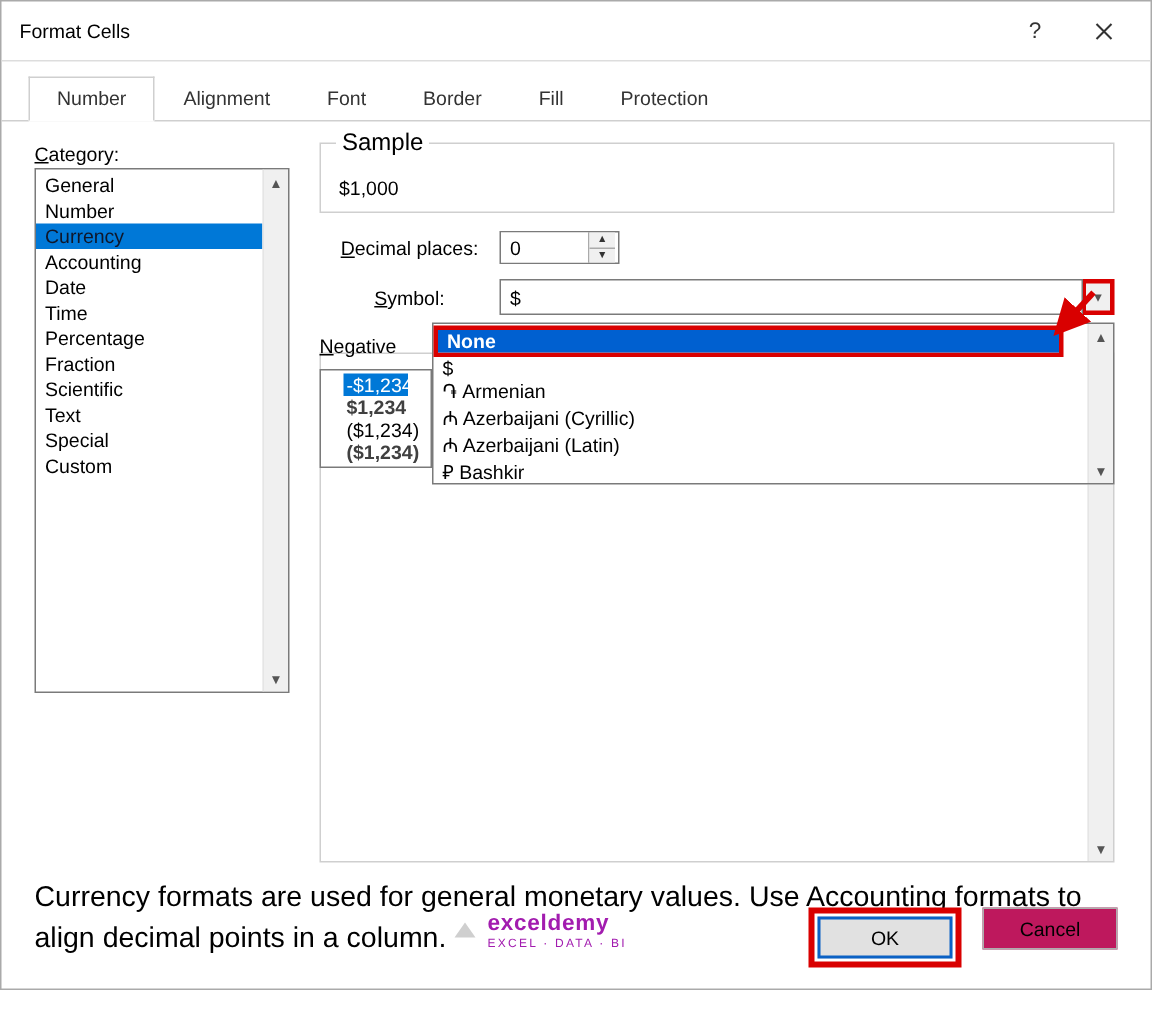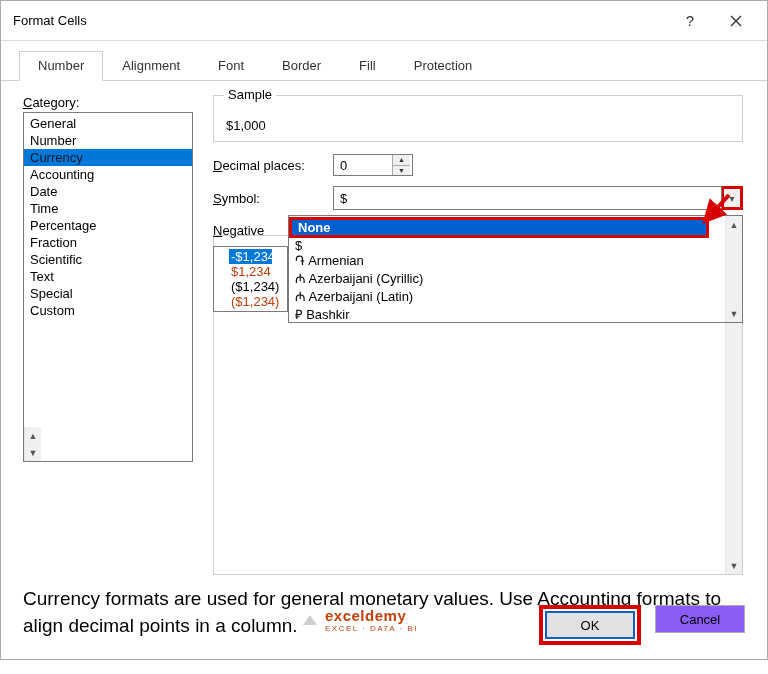--- a/index.html
+++ b/index.html
@@ -69,21 +69,20 @@
   .underline { text-decoration: underline; text-decoration-skip-ink: none;}
 
   .cat-box {
     width: 170px;
     height: 350px;
     border: 1px solid #7a7a7a;
     background: #fff;
     overflow: hidden;
     position: relative;
     display: flex;
-    flex-direction: column;
   }
   .cat-list { flex: 1; padding: 2px 0; }
   .cat-item {
     padding: 1px 6px;
     cursor: pointer;
     font-size: 13px;
   }
   .cat-item.selected { background: #0078d7; color: #0f172a; }
   .vscroll {
     width: 17px;
@@ -114,24 +113,24 @@
     padding: 22px 12px 8px 12px;
     position: relative;
     margin-bottom: 12px;
   }
   .sample-box .legend {
     position: absolute;
     top: -9px;
     left: 10px;
     background: #fff;
     padding: 0 4px;
-    font-size: 13px;
+    font-size: 16px;
   }
   .row { display: flex; align-items: center; margin-bottom: 10px; }
-  .row .rlabel { width: 120px; }
+  .row .rlabel { width: 120px; text-align: center; }
   .spinbox {
     display: flex;
     align-items: stretch;
     border: 1px solid #7a7a7a;
     height: 22px;
     width: 80px;
     background: #fff;
   }
   .spinbox input {
     border: none; outline: none; width: 58px; padding: 0 6px; font-size: 13px;
@@ -171,21 +170,21 @@
     border: 1px solid #7a7a7a;
     background: #fff;
     width: 75px;
     position: absolute;
     top: 151px;
     left: 0;
     padding: 2px 15px;
   }
   .neg-item { font-size: 13px; padding: 0 2px; cursor:pointer;}
   .neg-item.sel { background: #0078d7; color: #fff; }
-  .neg-red { color: #c2410c; }
+  .neg-red { color: #404040; font-weight: bold; }
   .neg-black { color: #000; }
 
   .dropdown-list {
     position: absolute;
     top: 120px;
     left: 75px;
     width: 455px;
     height: 108px;
     background: #fff;
     border: 1px solid #7a7a7a;
@@ -224,33 +223,33 @@
     display: flex;
     gap: 14px;
   }
   .btn {
     min-width: 90px;
     height: 28px;
     display: flex;
     align-items: center;
     justify-content: center;
     border: 1px solid #adadad;
-    background: #8b5cf6;
+    background: #be185d;
     font-size: 13px;
     cursor: pointer;
   }
   .btn.ok { border: 2px solid #0b61c4; background: #e1e1e1; }
   .ok-frame { border: 4px solid #d90000; padding: 2px; }
 
   .watermark {
     position: absolute;
     left: 300px;
     bottom: 26px;
     font-size: 15px;
-    color: #c2410c;
+    color: #a21caf;
     font-weight: 600;
     letter-spacing: 0.5px;
     display:flex; align-items:center; gap:6px;
   }
   .watermark .sub { font-size: 8px; letter-spacing: 1.5px; font-weight:400;}
 
   .arrow-annot {
     position: absolute;
     right: 32px;
     top: 190px;

